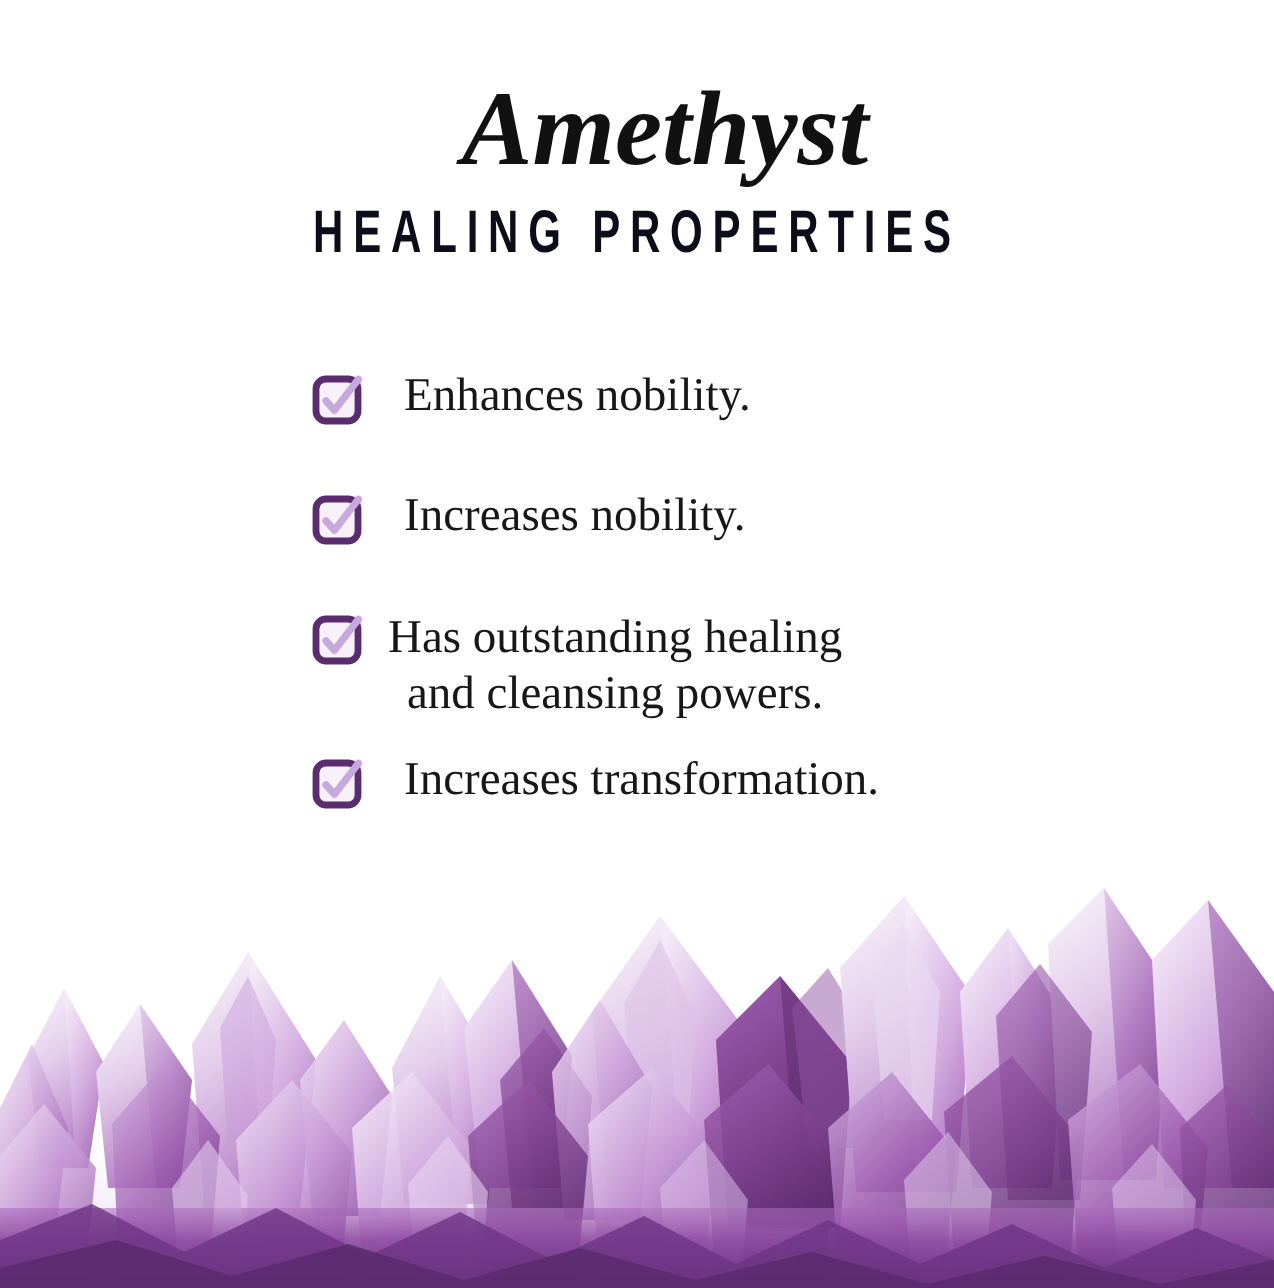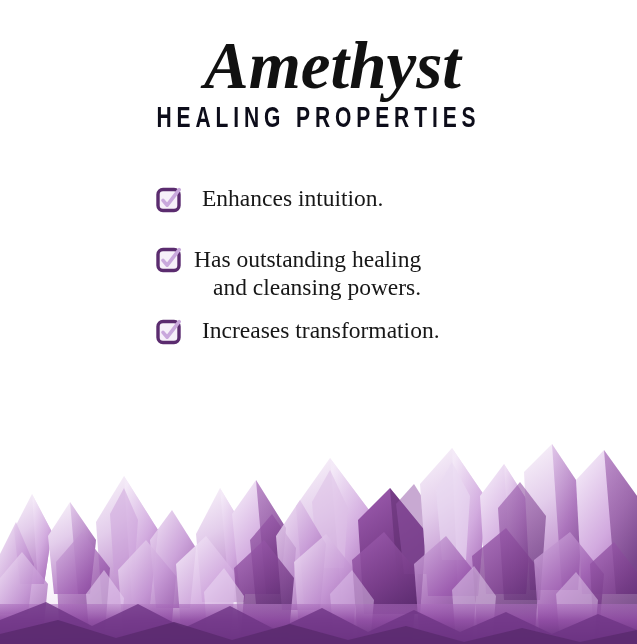--- a/index.html
+++ b/index.html
@@ -30,21 +30,21 @@
     top: 34px;
     left: 0;
     width: 100%;
     text-align: center;
   }
 
   .title {
     font-family: "Liberation Serif", "DejaVu Serif", serif;
     font-weight: 700;
     font-style: italic;
-    font-size: 67px;
+    font-size: 53px;
     line-height: 62px;
     color: #111111;
     letter-spacing: 0px;
     padding-left: 28px;
   }
 
   .subtitle {
     margin-top: 4px;
     font-family: "Liberation Sans Narrow", "Liberation Sans", "DejaVu Sans", sans-serif;
     font-weight: 700;
@@ -85,21 +85,21 @@
     font-family: "Liberation Serif", "DejaVu Serif", serif;
     font-size: 23.5px;
     line-height: 27px;
     color: #171717;
     margin-left: 20px;
     padding-top: 0px;
     white-space: pre-line;
   }
   .item-text.two-line {
     margin-left: 12px;
-    text-align: right;
+    text-align: center;
     line-height: 28px;
   }
 
   
   .crystals {
     position: absolute;
     left: 0;
     bottom: 0;
     width: 637px;
     height: 200px;
@@ -118,23 +118,32 @@
 
   <div class="list">
 
     <div class="list-item">
       <span class="checkbox">
         <svg viewBox="0 0 26 26">
           <rect x="2" y="2.5" width="21" height="21" rx="5" ry="5" fill="#F6F0F9" stroke="#5B2C6F" stroke-width="3.4"></rect>
           <path d="M7 13.4 L11.2 18.2 L23.2 2.6" fill="none" stroke="#C9A8DC" stroke-width="3.6" stroke-linecap="round" stroke-linejoin="round"></path>
         </svg>
       </span>
-      <span class="item-text">Enhances intuition.</span>
-    </div>
-
+      <span class="item-text">Enhances nobility.</span>
+    </div>
+
+    <div class="list-item">
+      <span class="checkbox">
+        <svg viewBox="0 0 26 26">
+          <rect x="2" y="2.5" width="21" height="21" rx="5" ry="5" fill="#F6F0F9" stroke="#5B2C6F" stroke-width="3.4"></rect>
+          <path d="M7 13.4 L11.2 18.2 L23.2 2.6" fill="none" stroke="#C9A8DC" stroke-width="3.6" stroke-linecap="round" stroke-linejoin="round"></path>
+        </svg>
+      </span>
+      <span class="item-text">Increases nobility.</span>
+    </div>
 
 
     <div class="list-item tight">
       <span class="checkbox">
         <svg viewBox="0 0 26 26">
           <rect x="2" y="2.5" width="21" height="21" rx="5" ry="5" fill="#F6F0F9" stroke="#5B2C6F" stroke-width="3.4"></rect>
           <path d="M7 13.4 L11.2 18.2 L23.2 2.6" fill="none" stroke="#C9A8DC" stroke-width="3.6" stroke-linecap="round" stroke-linejoin="round"></path>
         </svg>
       </span>
       <span class="item-text two-line">Has outstanding healing

